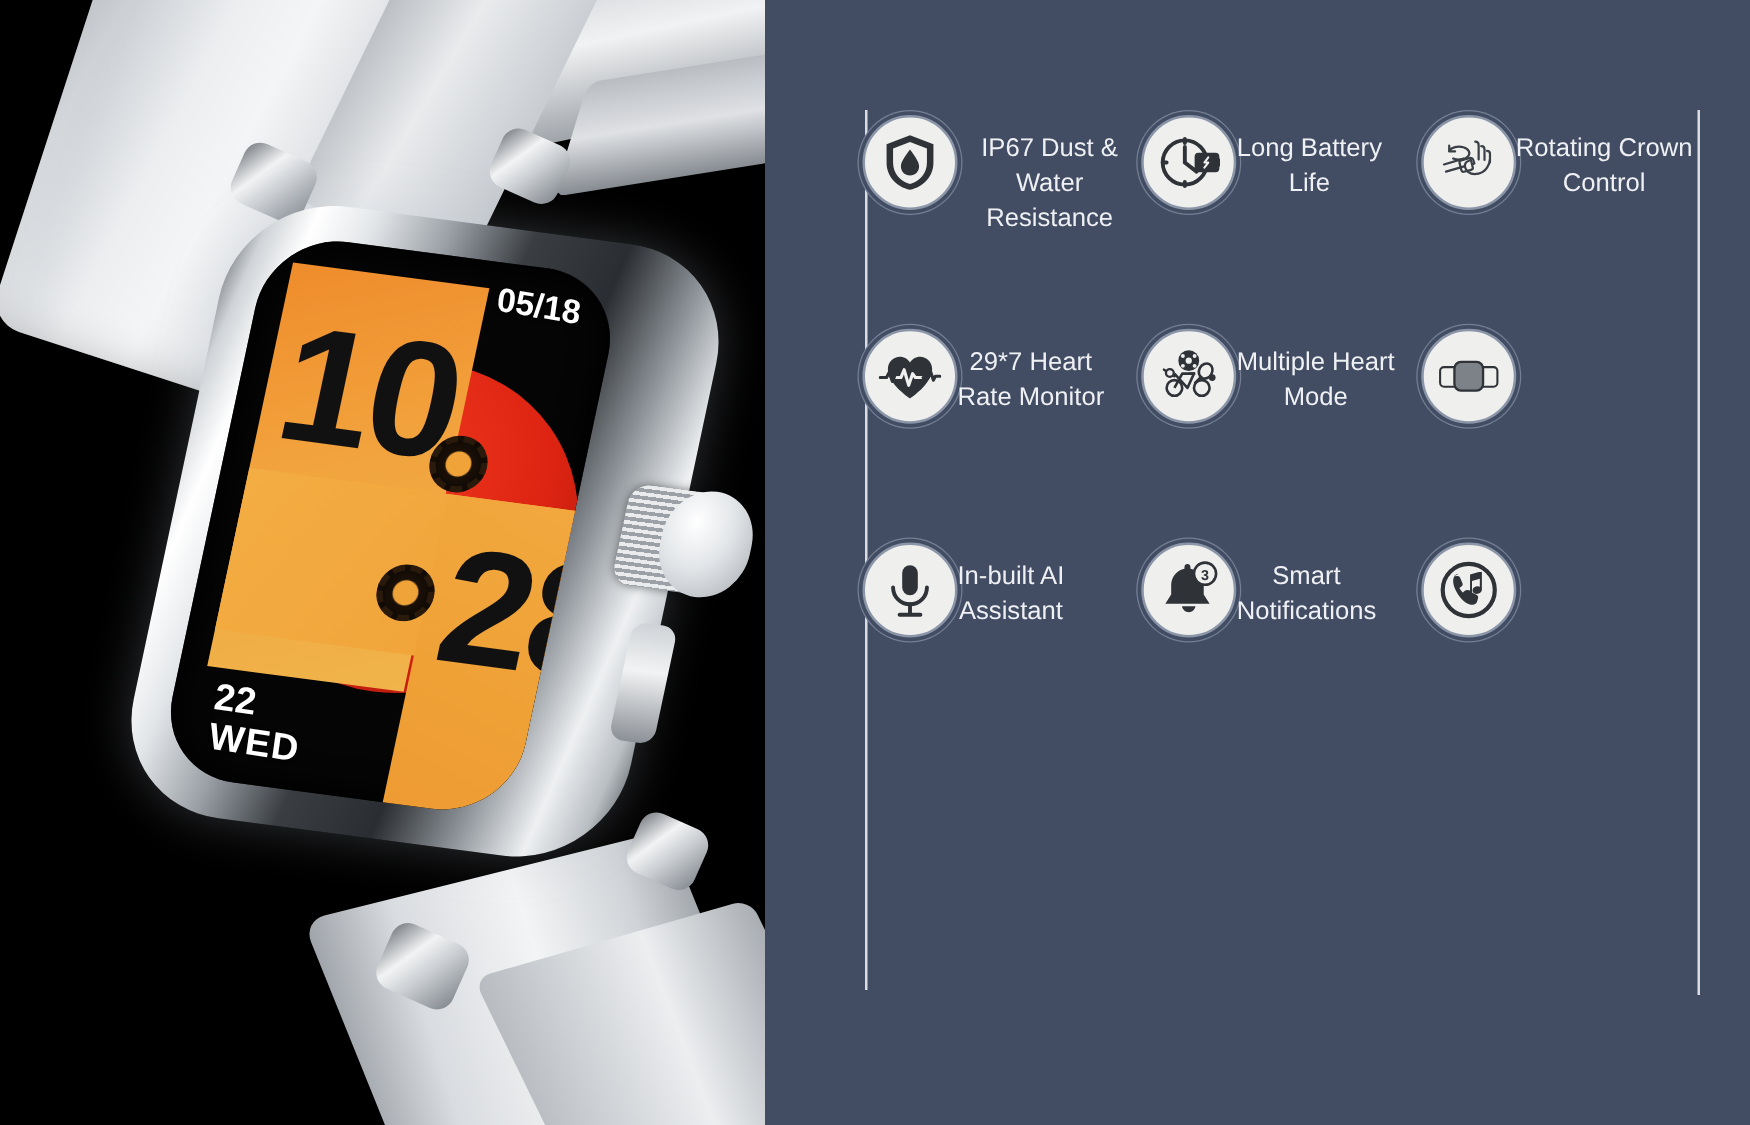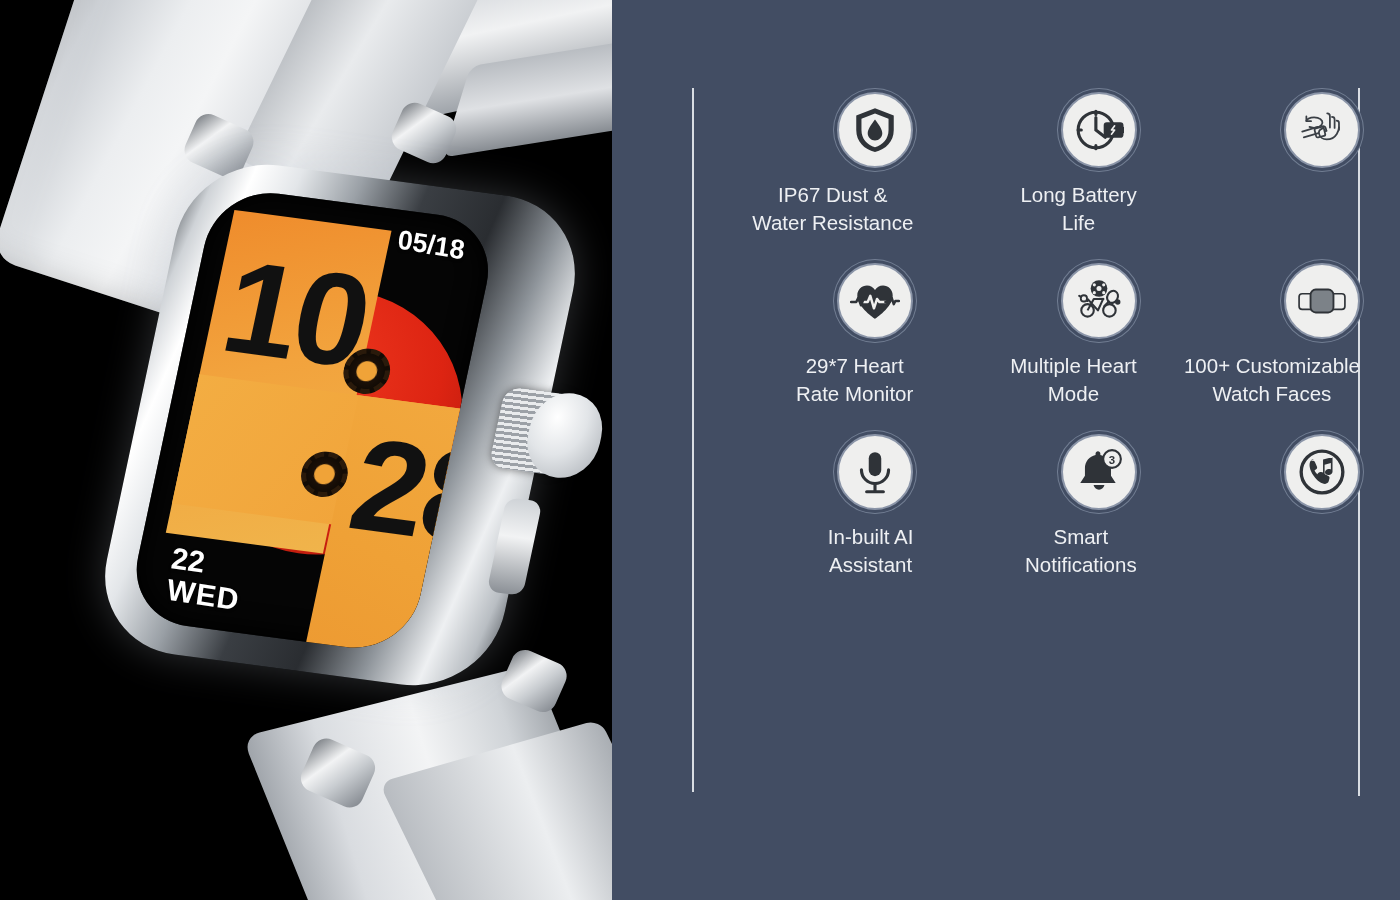--- a/index.html
+++ b/index.html
@@ -169,21 +169,21 @@
   #rule-left  { left:80px;  top:88px; height:704px; }
   #rule-right { left:746px; top:88px; height:708px; }
 
   #feature-grid {
     position:absolute; left:78px; top:92px; width:670px;
     display:grid;
     grid-template-columns:repeat(3,1fr);
     grid-template-rows:repeat(4,171px);
   }
   .feature-cell {
-    display:flex; flex-direction:column; align-items:flex-end;
+    display:flex; flex-direction:row; align-items:flex-start;
   }
   .icon-circle {
     width:76px; height:76px; border-radius:50%;
     background:#efefee;
     border:2px solid #8b95a8;
     box-shadow:0 0 0 3px #424d63, 0 0 0 4px #737f94;
     display:flex; align-items:center; justify-content:center;
     flex:0 0 auto;
   }
   .icon-circle svg { width:50px; height:50px; display:block; }
@@ -285,20 +285,22 @@
             <path d="M33.6 11.5c1.5 0 2.5 1 2.5 2.5v8"></path>
             <path d="M38 15c1.4 0 2.3 1 2.3 2.3v6.5"></path>
             <path d="M24.5 20.5c1.4-.5 2.6.3 3 1.6l.6 2.2"></path>
             <path d="M24.2 22.6c-2.4.8-3.6 2.6-3 5.1.7 3 3.6 5.3 7.2 5.3 4.6 0 8-2.3 9.8-5.2 1.3-2.1 2-4.2 2.1-6.4"></path>
             <path d="M5 25.5 20 21"></path>
             <path d="M6.5 31 20.5 27"></path>
             <rect x="17.5" y="21.5" width="9" height="9" rx="1.6" transform="rotate(-14 22 26)"></rect>
             <path d="M26.8 25.2l1.6-.4"></path>
           </svg>
         </div>
+        <div class="feature-label">Rotating Crown
+Control</div>
       </div>
 
       <div class="feature-cell">
         <div class="icon-circle">
           <svg viewBox="0 0 48 48">
             <path fill="#2f3338" d="M24 41S7 30 7 18.6C7 12.8 11.4 9 16.3 9c3.3 0 6.1 1.8 7.7 4.4C25.6 10.8 28.4 9 31.7 9 36.6 9 41 12.8 41 18.6 41 30 24 41 24 41z"></path>
             <path fill="none" stroke="#efefee" stroke-width="2.4" stroke-linecap="round" stroke-linejoin="round" d="M13 25h4l2.5-6 3.5 12 3-9 2.2 3h6"></path>
             <path fill="none" stroke="#2f3338" stroke-width="2.4" stroke-linecap="round" stroke-linejoin="round" d="M1 25h5l2-4 2.5 7 2.5-6"></path>
             <path fill="none" stroke="#2f3338" stroke-width="2.4" stroke-linecap="round" stroke-linejoin="round" d="M34 25h4l2-4 2 6 1.5-3H47"></path>
           </svg>
@@ -338,22 +340,20 @@
       </div>
 
       <div class="feature-cell">
         <div class="icon-circle">
           <svg viewBox="0 0 48 48">
             <rect x="2" y="17" width="16" height="15" rx="3" fill="#efefee" stroke="#2f3338" stroke-width="1.6"></rect>
             <rect x="30" y="17" width="16" height="15" rx="3" fill="#efefee" stroke="#2f3338" stroke-width="1.6"></rect>
             <rect x="13" y="13" width="22" height="22" rx="5" fill="#7c8288" stroke="#2f3338" stroke-width="1.8"></rect>
           </svg>
         </div>
-        <div class="feature-label">100+ Customizable
-Watch Faces</div>
       </div>
 
       <div class="feature-cell">
         <div class="icon-circle">
           <svg viewBox="0 0 48 48">
             <rect x="18" y="5" width="12" height="23" rx="6" fill="#2f3338"></rect>
             <path d="M11 22c0 7.2 5.8 13 13 13s13-5.8 13-13" fill="none" stroke="#2f3338" stroke-width="3" stroke-linecap="round"></path>
             <path d="M24 35v7" stroke="#2f3338" stroke-width="3" stroke-linecap="round"></path>
             <path d="M16 43h16" stroke="#2f3338" stroke-width="3" stroke-linecap="round"></path>
           </svg>

